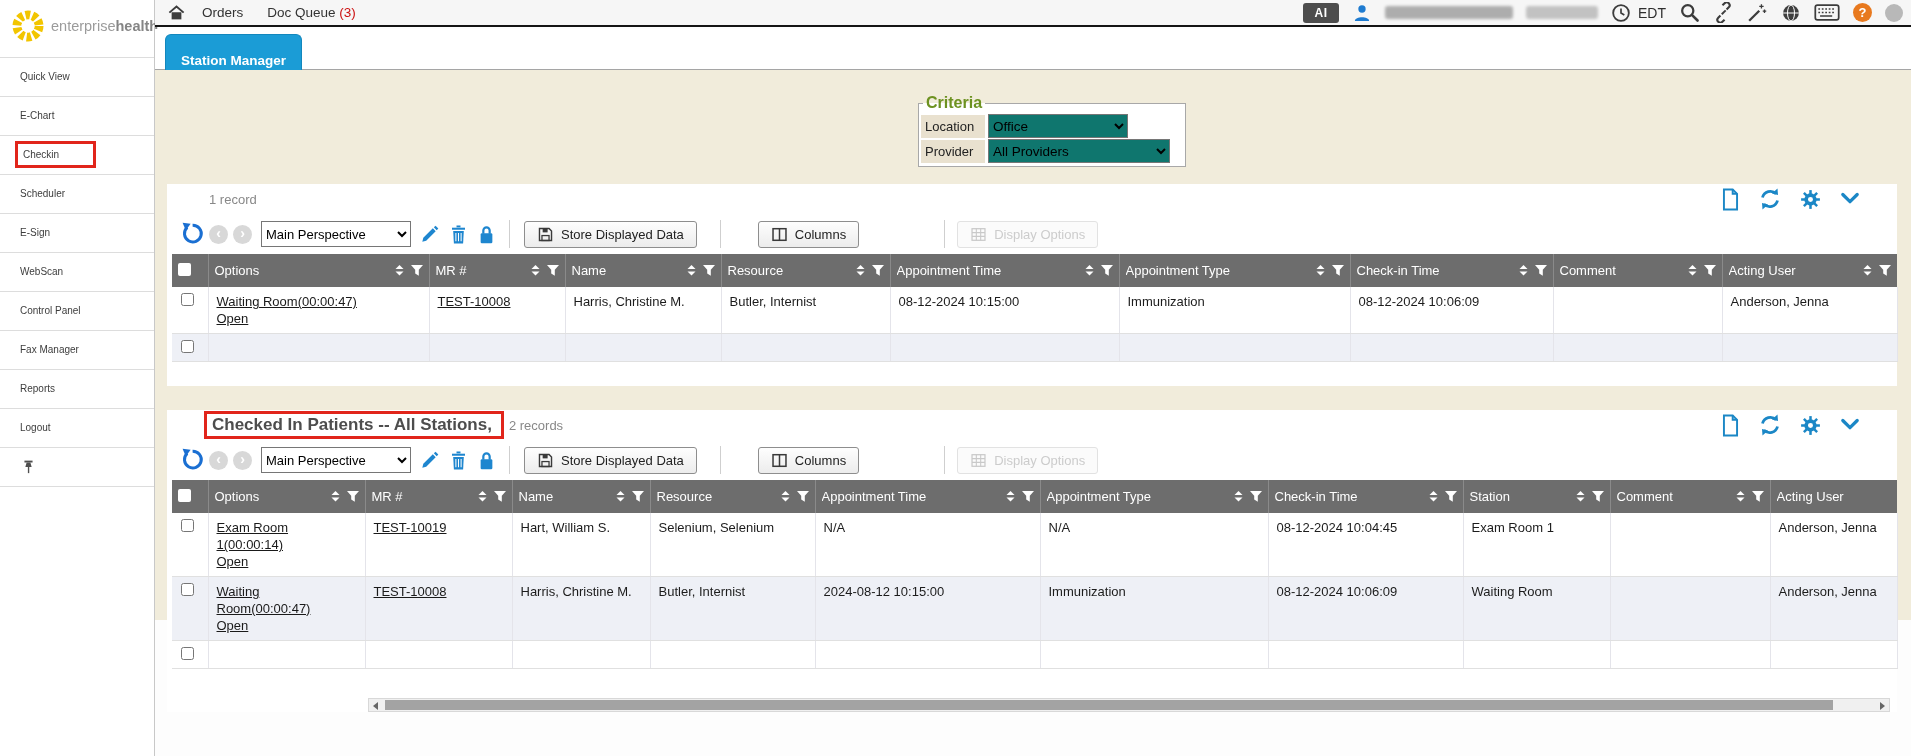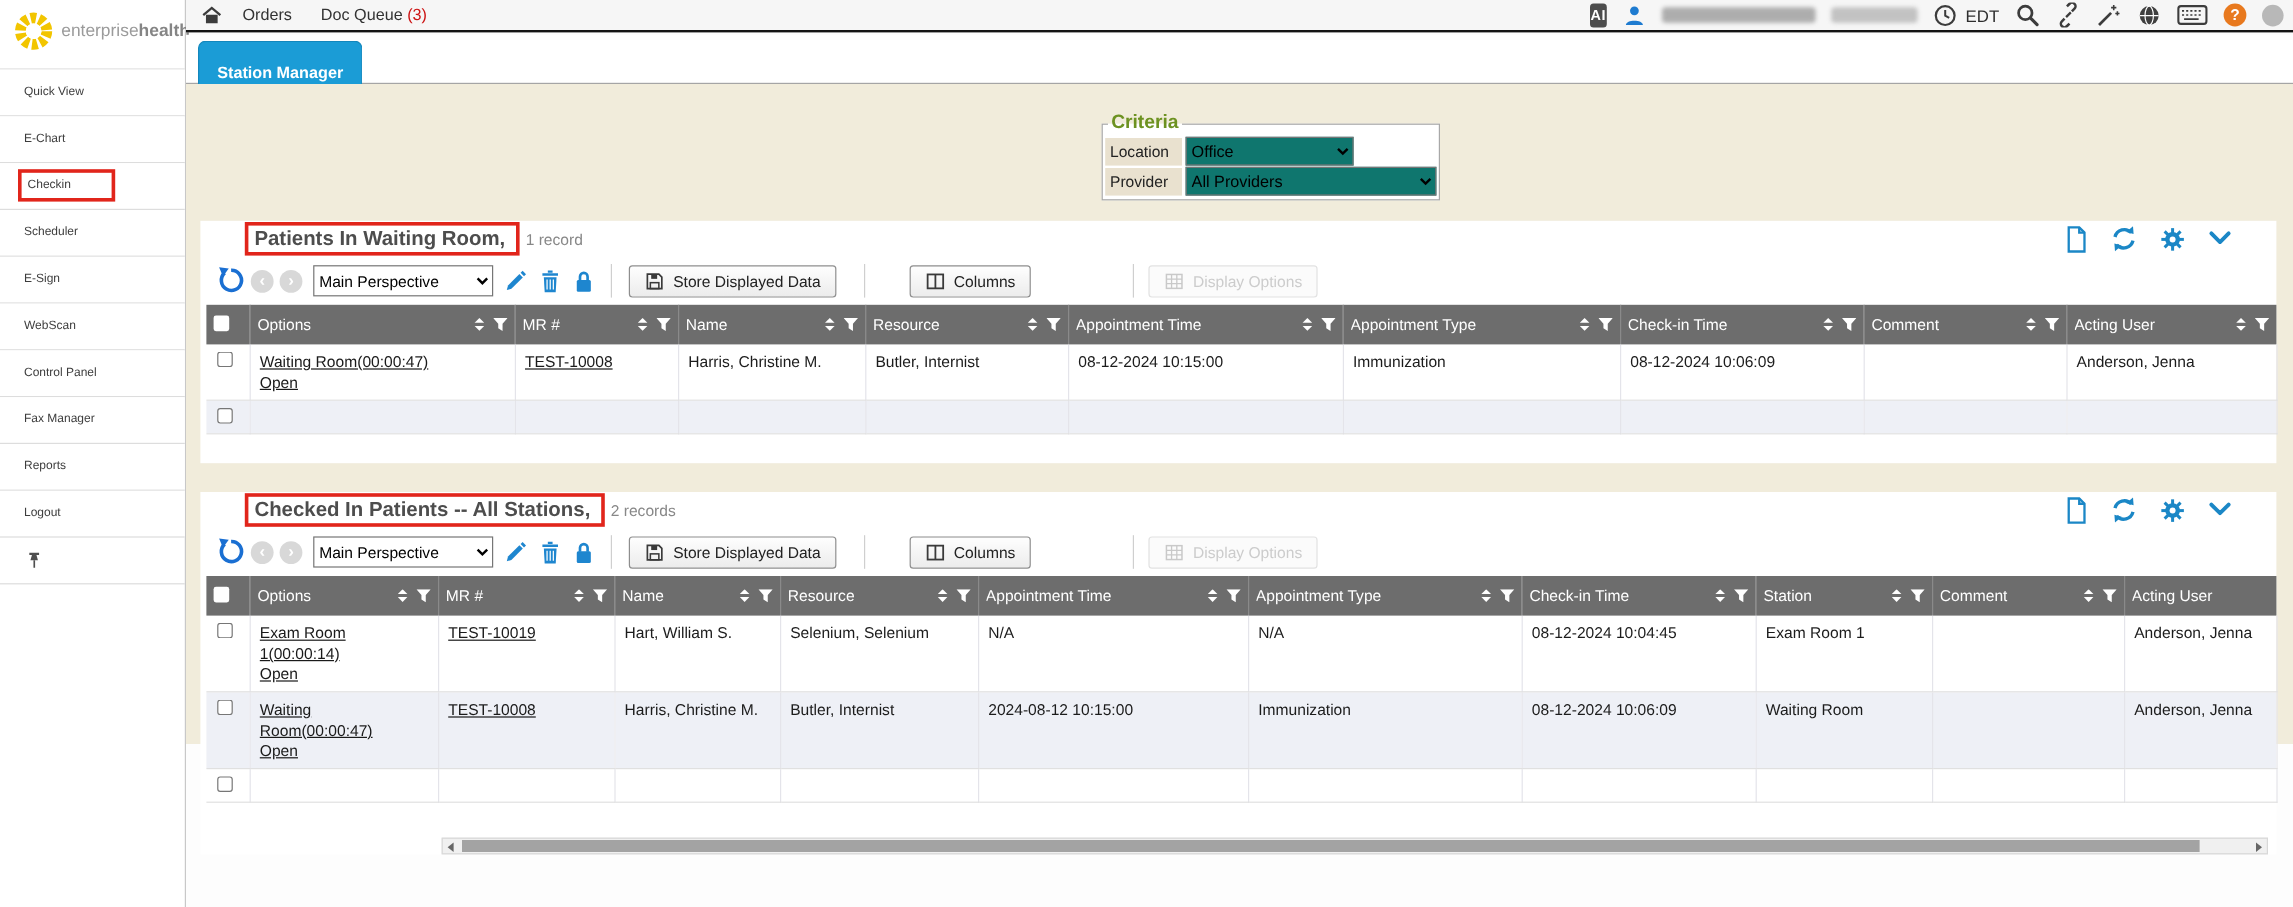--- a/index.html
+++ b/index.html
@@ -7,21 +7,21 @@
   body { font-family:"Liberation Sans", sans-serif; }
   #page { position:relative; width:1911px; height:756px; overflow:hidden; background:#fdfdfd; }
 
   
   #topbar { position:absolute; left:155px; top:0; width:1756px; height:27px;
     background:#f6f6f6; border-bottom:2px solid #141414; display:flex; align-items:center; }
   .tb-left { display:flex; align-items:center; gap:8px; padding-left:12px; }
   .tb-navlink { font-size:13.5px; color:#333; padding:0 8px; cursor:pointer; }
   .tb-count { color:#cc1111; }
   .tb-right { margin-left:auto; display:flex; align-items:center; gap:13px; padding-right:8px; }
-  .ai-badge { width:14px; height:20px; background:#4d4d4d; color:#fff; border-radius:3px;
+  .ai-badge { width:36px; height:20px; background:#4d4d4d; color:#fff; border-radius:3px;
     font-size:12px; font-weight:bold; display:flex; align-items:center; justify-content:center; letter-spacing:.5px; }
   .blob { height:13px; border-radius:3px; background:#8f8f8f; filter:blur(1.8px); opacity:.7; }
   .blob.b1 { width:128px; }
   .blob.b2 { width:72px; opacity:.5; }
   .tb-edt { font-size:14px; color:#2e2e2e; margin-left:-6px; }
   .help-icon { width:19px; height:19px; border-radius:50%; background:#e8791e; color:#fff;
     font-weight:bold; font-size:13px; display:flex; align-items:center; justify-content:center; }
   .avatar { width:18px; height:18px; border-radius:50%; background:#b8b8b8; }
   .icon { display:inline-flex; align-items:center; justify-content:center; }
 
@@ -49,21 +49,21 @@
 
   
   #criteria { position:absolute; left:918px; top:94px; width:268px; }
   #criteria fieldset { border:1px solid #a8a8a8; background:#fff; padding:1px 2px 2px 2px; }
   #criteria legend { color:#6d9221; font-weight:bold; font-size:16px; padding:0 3px; margin-left:2px; }
   .crit-row { display:flex; align-items:center; margin:1px 0; }
   .crit-label { width:64px; background:#e9e1cf; font-size:13px; color:#222; padding:4px 4px; }
   .crit-row select { height:24px; font-size:13.5px; margin-left:3px; border:1px solid #767676;
     background:#0f766e; font-family:"Liberation Sans", sans-serif; }
   .sel-location { width:140px; }
-  .sel-provider { width:209px; }
+  .sel-provider { width:182px; }
 
   
   .panel { position:absolute; left:167px; width:1730px; background:#fff; }
   #panel1 { top:184px; height:202px; }
   #panel2 { top:410px; height:302px; }
   .ptitle { height:30px; display:flex; align-items:center; padding-left:37px; }
   .redbox { border:3px solid #e1251b; padding:1px 9px 1px 5px; display:inline-block; }
   .ptitle-text { font-size:17px; font-weight:bold; color:#4d4d4d; white-space:nowrap; }
   .rec-count { font-size:13px; color:#888; margin-left:5px; white-space:nowrap; }
   .picons { margin-left:auto; margin-right:36px; display:flex; gap:17px; align-items:center; }
@@ -236,23 +236,20 @@
         <span class="crit-label">Provider</span>
         <select class="sel-provider">
           <option>All Providers</option>
         </select>
       </div>
     </fieldset>
   </div>
 
   <div class="panel" id="panel1">
     <div class="ptitle">
-      <span class="redbox">
-        <span class="ptitle-text">Patients In Waiting Room,</span>
-      </span>
       <span class="rec-count">1 record</span>
       <span class="picons">
         <span class="icon">
           <svg width="21" height="23" viewBox="0 0 24 26">
             <path d="M4.5 1.5h10l5 5v18h-15z" fill="none" stroke="#1b87c6" stroke-width="2.2"></path>
             <path d="M14.5 1.5v5h5" fill="none" stroke="#1b87c6" stroke-width="2.2"></path>
           </svg>
         </span>
         <span class="icon">
           <svg width="24" height="24" viewBox="0 0 24 24">

